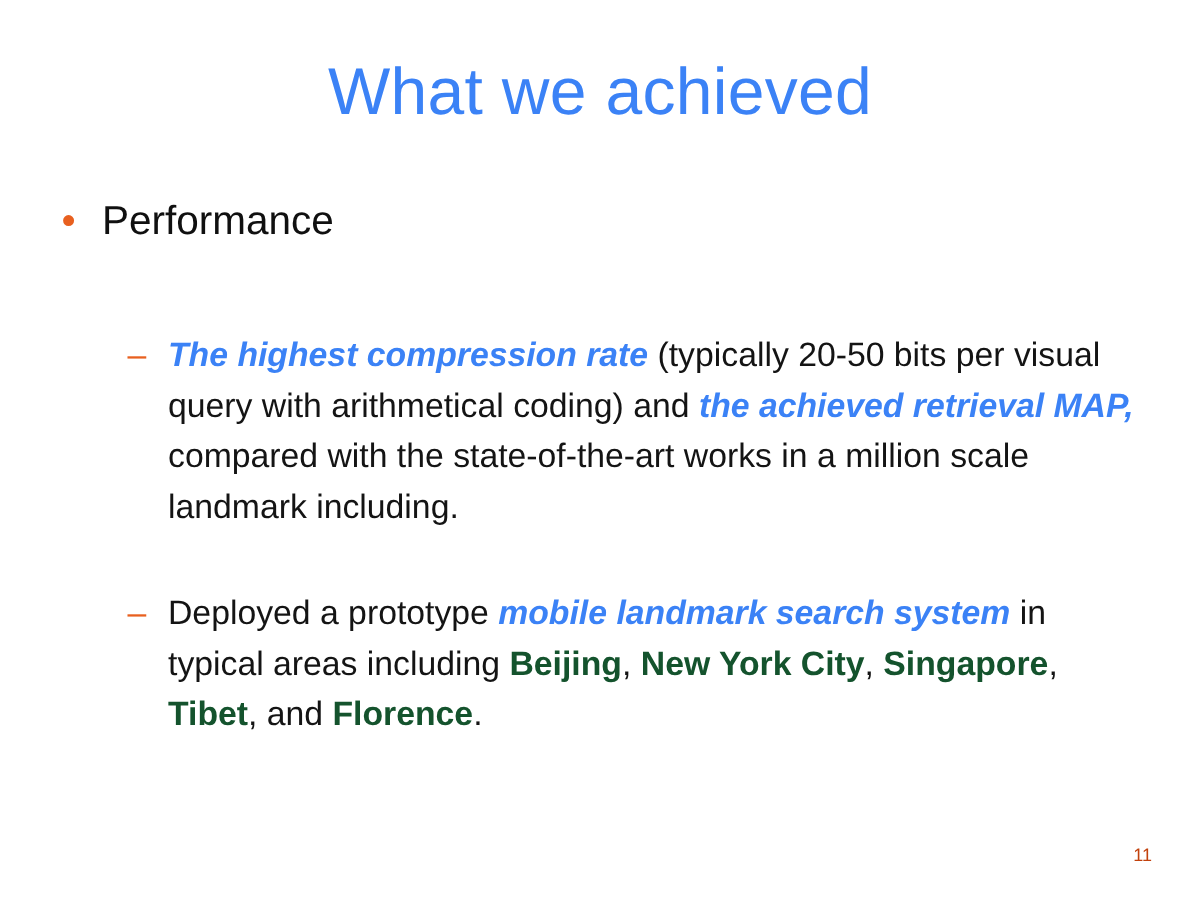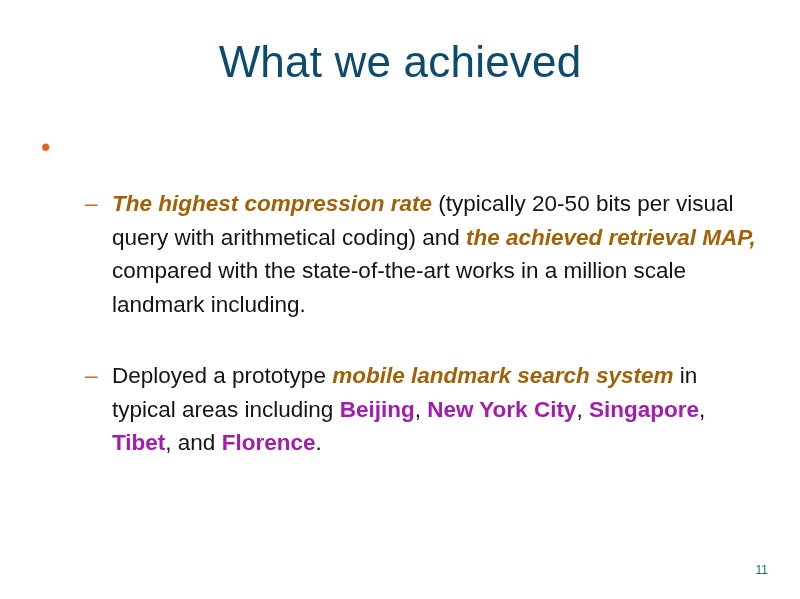--- a/index.html
+++ b/index.html
@@ -23,21 +23,21 @@
   
   #slide-title {
     position: absolute;
     left: 40px;
     top: 36px;
     width: 720px;
     text-align: center;
     font-size: 44px;
     line-height: 52px;
     font-weight: 400;
-    color: #0c4a6e;
+    color: #3b82f6;
     letter-spacing: 0.2px;
     white-space: nowrap;
   }
 
   
   #body-block {
     position: absolute;
     left: 0;
     top: 131px;
     width: 800px;
@@ -80,57 +80,57 @@
     font-size: 22.5px;
     line-height: 33.5px;
     font-weight: 400;
   }
 
   .gap-a { height: 56px; }
   .gap-b { height: 38px; }
 
   
   .r-navy {
-    color: #a16207;
+    color: #3b82f6;
     font-weight: bold;
     font-style: italic;
   }
   .r-plain {
     color: #141414;
     font-weight: 400;
     font-style: normal;
   }
   .r-dark-bold {
-    color: #a21caf;
+    color: #14532d;
     font-weight: bold;
     font-style: normal;
   }
 
   
   #page-number {
     position: absolute;
     right: 32px;
     bottom: 22px;
     font-size: 12px;
     line-height: 14px;
-    color: #0f766e;
+    color: #c2410c;
     font-weight: 400;
   }
 </style>
 </head>
 <body>
 
 <div id="slide">
 
   <div id="slide-title">What we achieved</div>
 
   <div id="body-block">
 
     <div class="lvl1">
-      <span class="marker">•</span>
+      <span class="marker">•</span><span>Performance</span>
     </div>
 
     <div class="gap-a"></div>
 
     <div class="lvl2">
       <span class="marker">–</span><span class="r-navy">The highest compression rate</span><span class="r-plain"> (typically 20-50 bits per visual query with arithmetical coding) and </span><span class="r-navy">the achieved retrieval MAP</span><span class="r-navy">,</span><span class="r-plain"> compared with the state-of-the-art works in a million scale landmark including.</span>
     </div>
 
     <div class="gap-b"></div>
 

